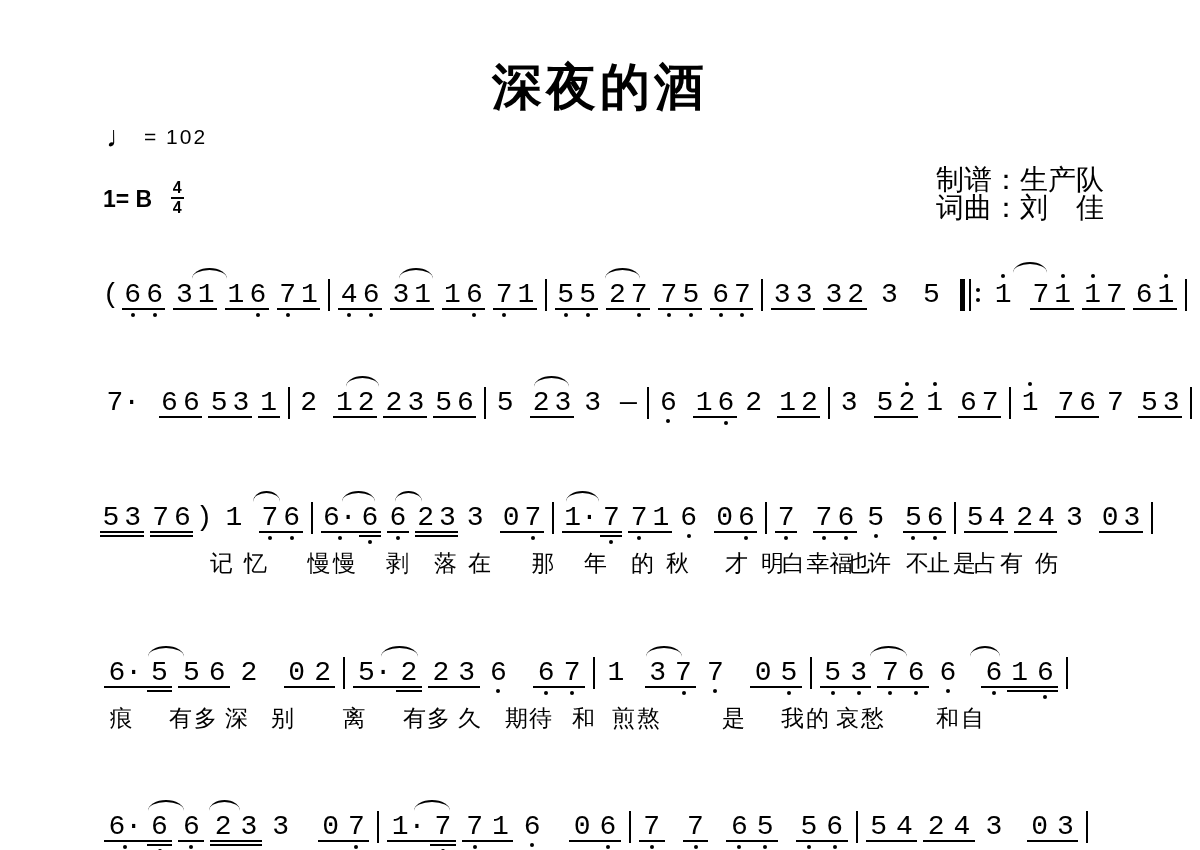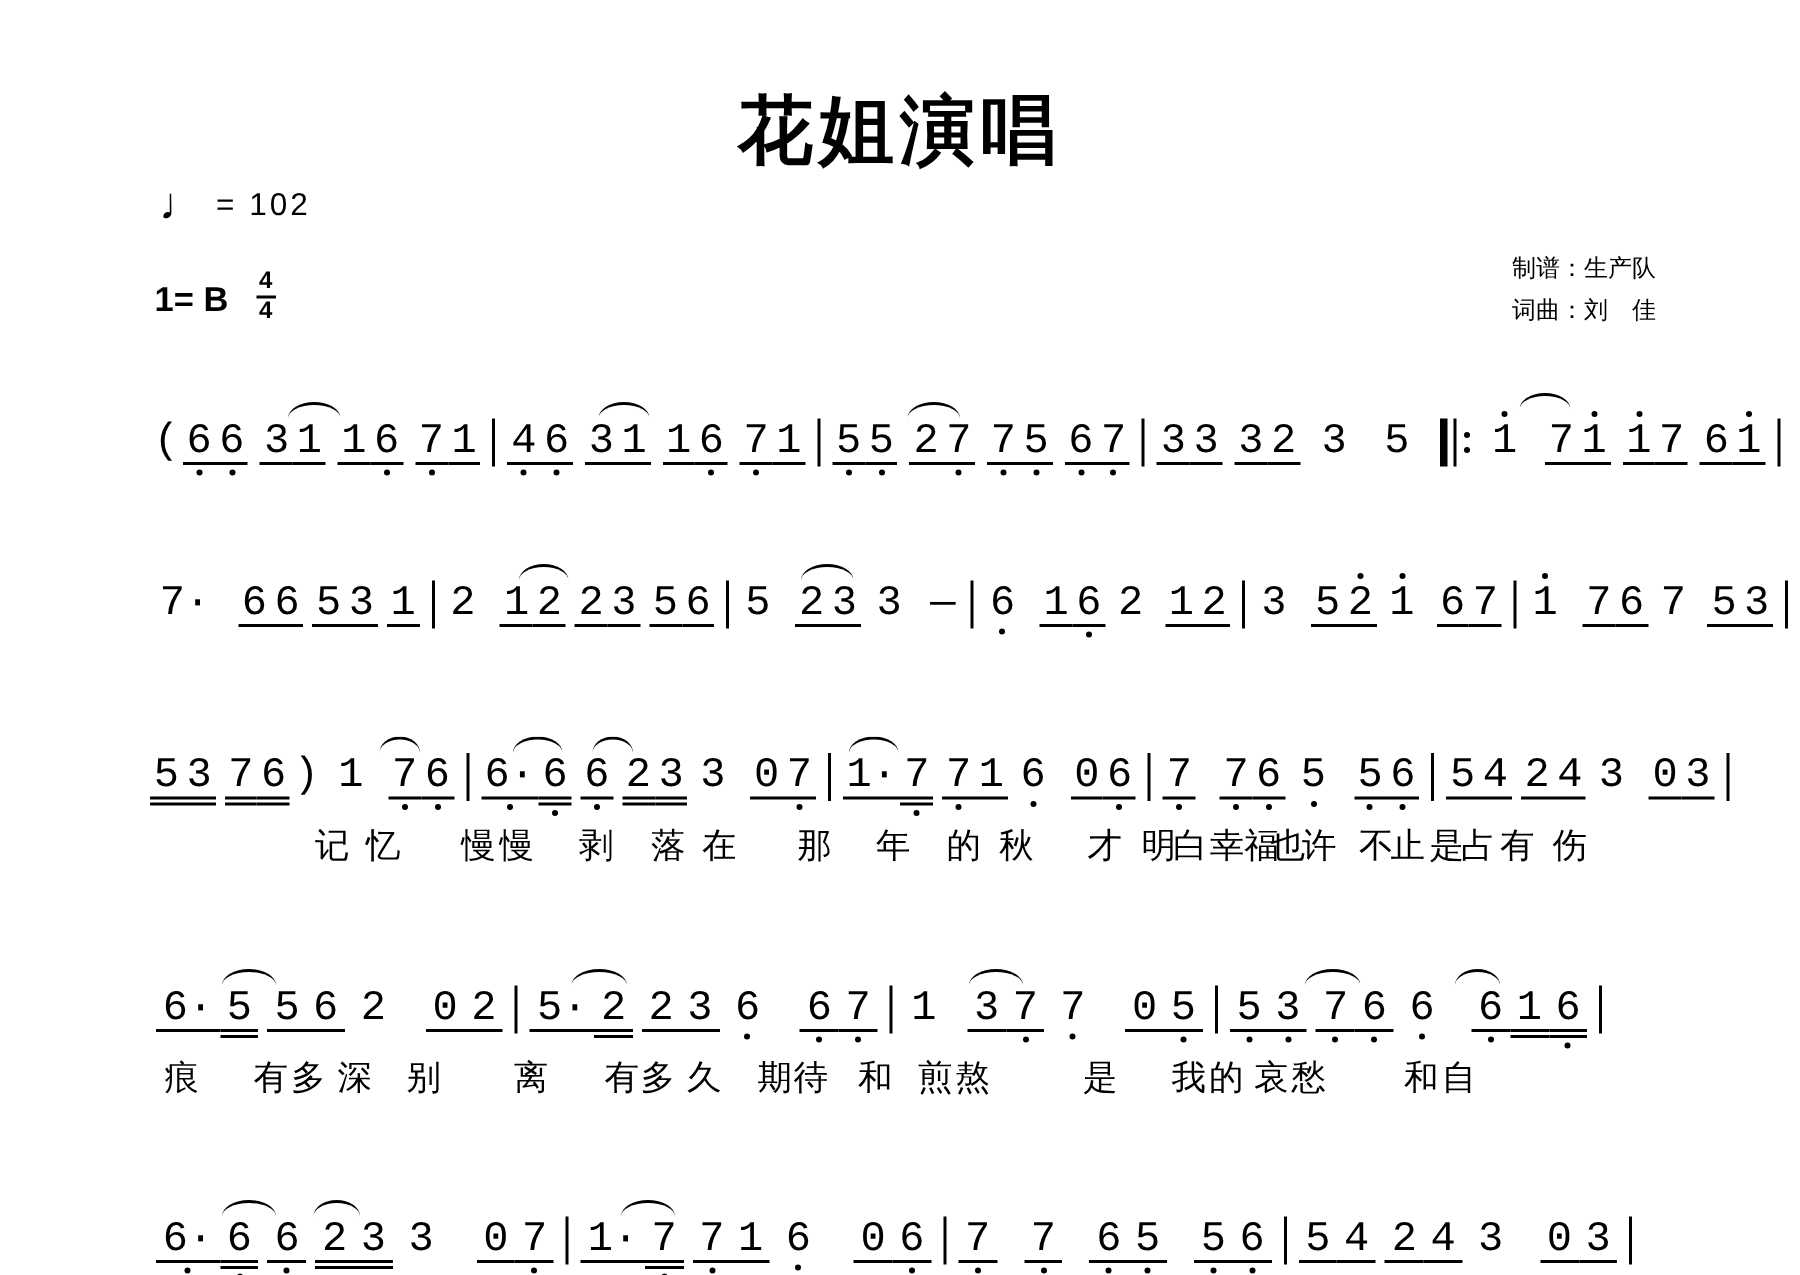--- a/index.html
+++ b/index.html
@@ -8,21 +8,21 @@
   .title{position:absolute;top:54px;left:0;width:100%;text-align:center;
          font-size:50px;font-weight:bold;letter-spacing:4px;}
   .subtitle{position:absolute;top:131px;left:0;width:100%;text-align:center;font-size:23px;}
   .tempo{position:absolute;left:106px;top:120px;font-size:21px;letter-spacing:2px;}
   .qnote{font-size:30px;vertical-align:-3px;margin-right:8px;letter-spacing:0;}
   .keysig{position:absolute;left:103px;top:186px;font-size:23px;font-weight:bold;}
   .timesig{display:inline-block;vertical-align:middle;margin-left:12px;text-align:center;
            font-size:16px;line-height:16px;margin-top:-6px;}
   .tnum{display:block;border-bottom:2px solid #000;padding:0 2px 1px;}
   .tden{display:block;padding-top:1px;}
-  .credits{position:absolute;right:96px;top:166px;font-size:16px;line-height:28px;text-align:left;}
+  .credits{position:absolute;right:96px;top:166px;font-size:28px;line-height:28px;text-align:left;}
 
   .music-line{position:absolute;white-space:nowrap;height:86px;font-family:Liberation Mono, monospace;}
   #l0{left:100px;top:280px;}
   #l1{left:104px;top:388px;}
   #l2{left:100px;top:503px;}
   #l3{left:104px;top:658px;}
   #l4{left:104px;top:812px;}
 
   .note{position:relative;display:inline-block;font-size:28px;line-height:30px;height:30px;
         padding:0 2.5px;vertical-align:top;text-align:center;}
@@ -40,21 +40,21 @@
   .rthick{position:absolute;left:0;top:-1px;width:5px;height:32px;background:#000;}
   .rthin{position:absolute;left:9px;top:-1px;width:2px;height:32px;background:#000;}
   .rdot1,.rdot2{position:absolute;left:16px;width:4px;height:4px;border-radius:50%;background:#000;}
   .rdot1{top:8px;} .rdot2{top:18px;}
   .lyric{position:absolute;top:45px;transform:translateX(-50%);font-size:23px;white-space:nowrap;}
 </style>
 </head>
 <body>
 
 <div class="sheet">
-  <div class="title">花姐演唱</div>
+  <div class="title">深夜的酒</div>
 
   <div class="tempo">
     <span class="qnote">♩</span><span>= 102</span>
   </div>
 
   <div class="keysig">
     <span>1= B</span>
     <span class="timesig">
       <span class="tnum">4</span>
       <span class="tden">4</span>

